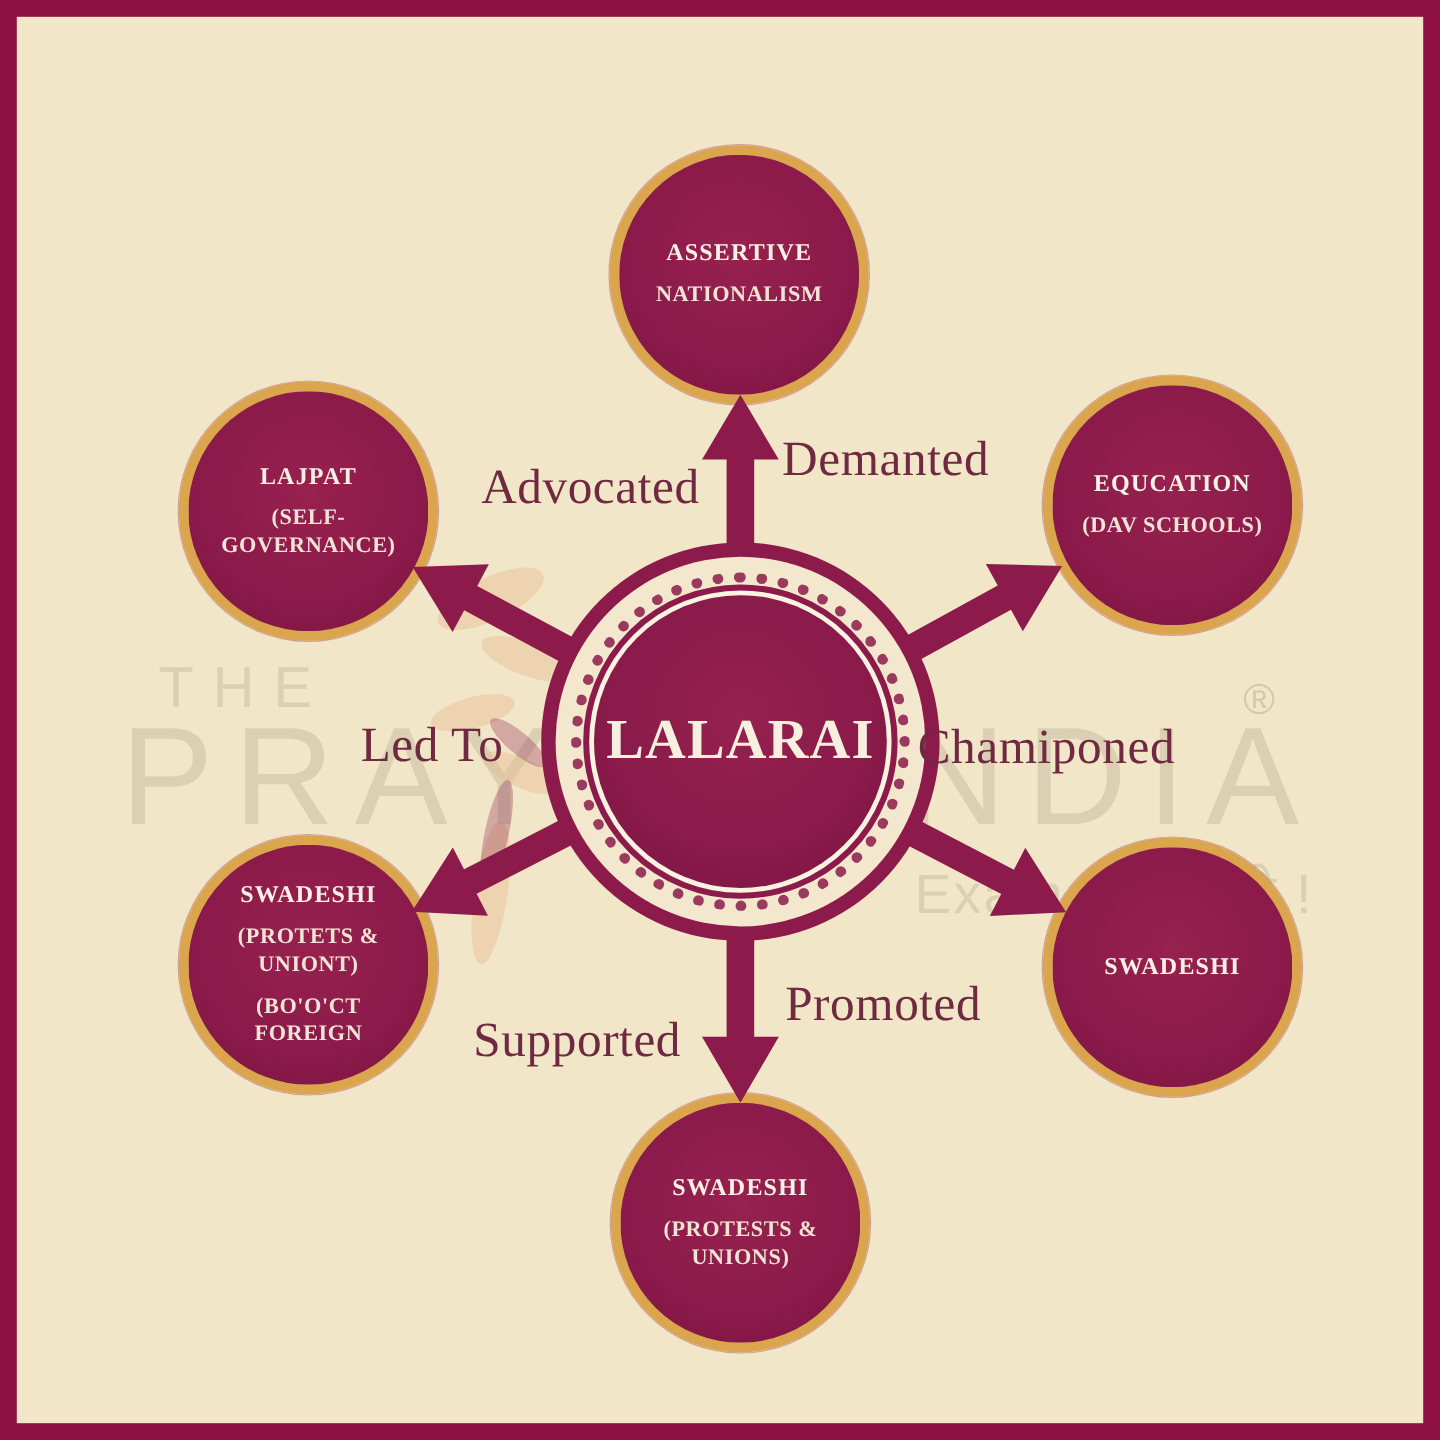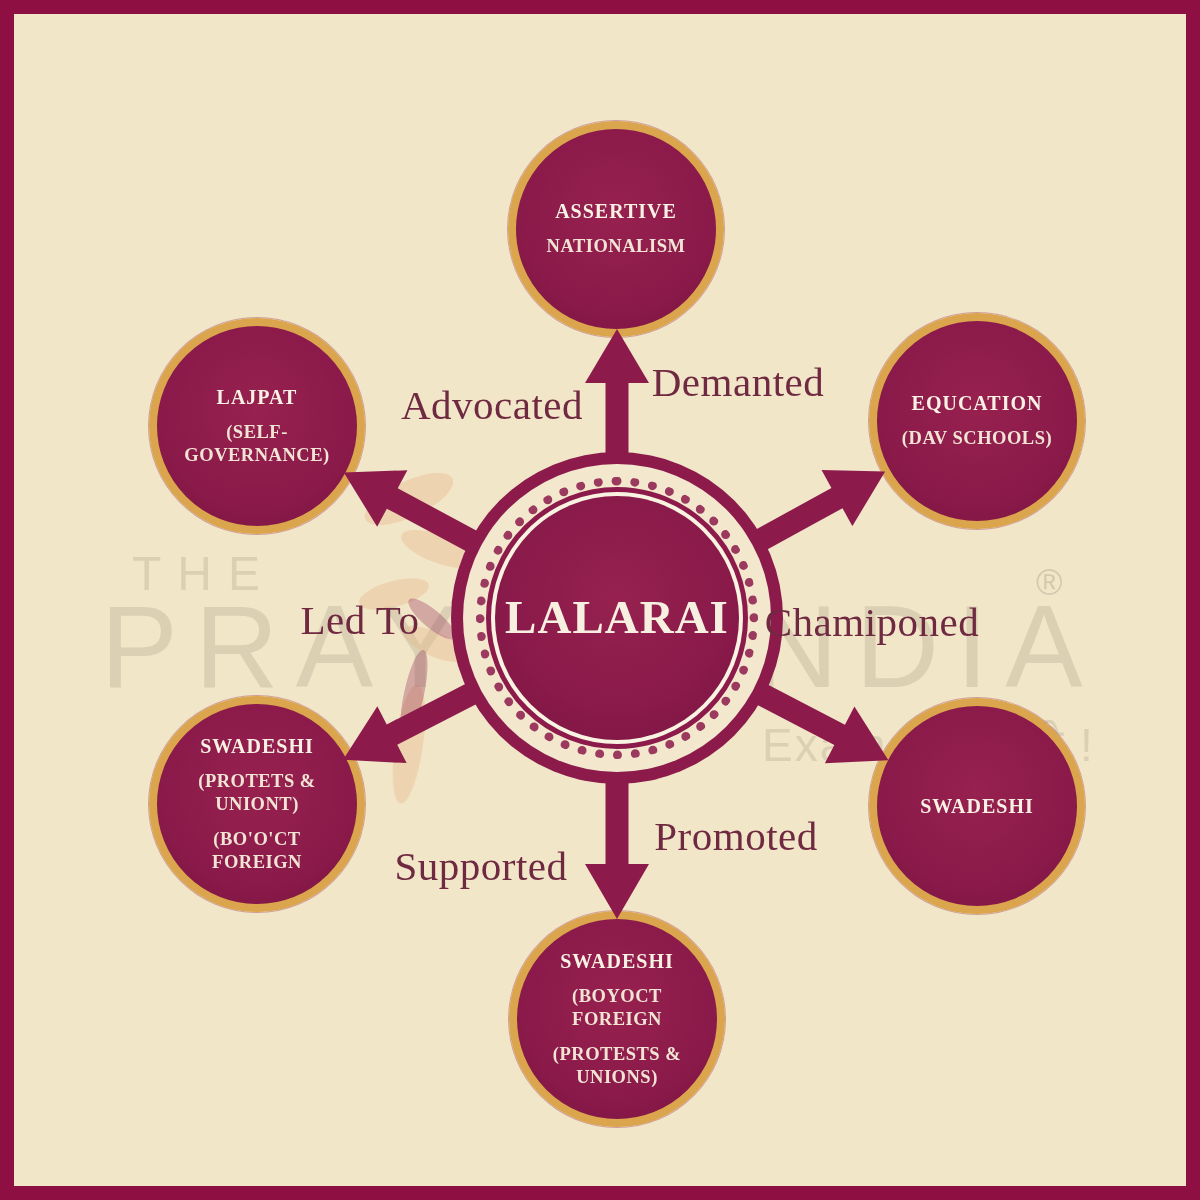--- a/index.html
+++ b/index.html
@@ -103,21 +103,20 @@
 
 <div class="node" style="left:855px;top:684px;">
   <div class="node-inner">
     <div class="nl t">SWADESHI</div>
   </div>
 </div>
 
 <div class="node" style="left:495px;top:897px;">
   <div class="node-inner">
     <div class="nl t">SWADESHI</div>
-    <div class="nl s">(BOYOCT FOREIGN</div>
     <div class="nl s">(PROTESTS &amp; UNIONS)</div>
   </div>
 </div>
 
 <svg class="arrows" width="1200" height="1200" viewBox="0 0 1200 1200">
   <g fill="#8c1b4c">
 
     <g transform="translate(603,605) rotate(-90)">
       <polygon points="120,-11.5 236,-11.5 236,-32 290,0 236,32 236,11.5 120,11.5"></polygon>
     </g>

